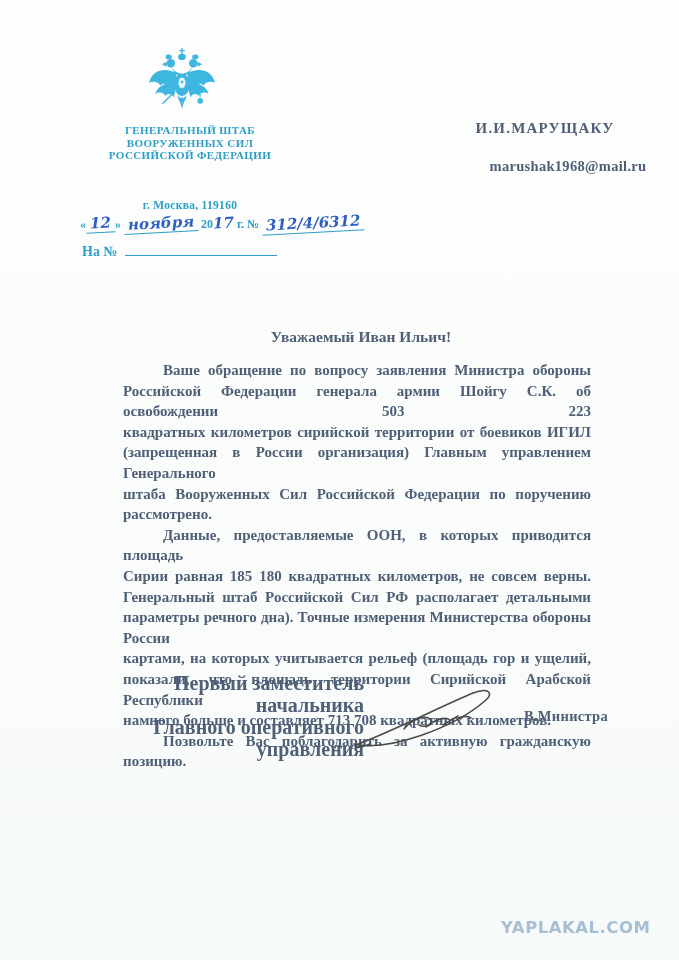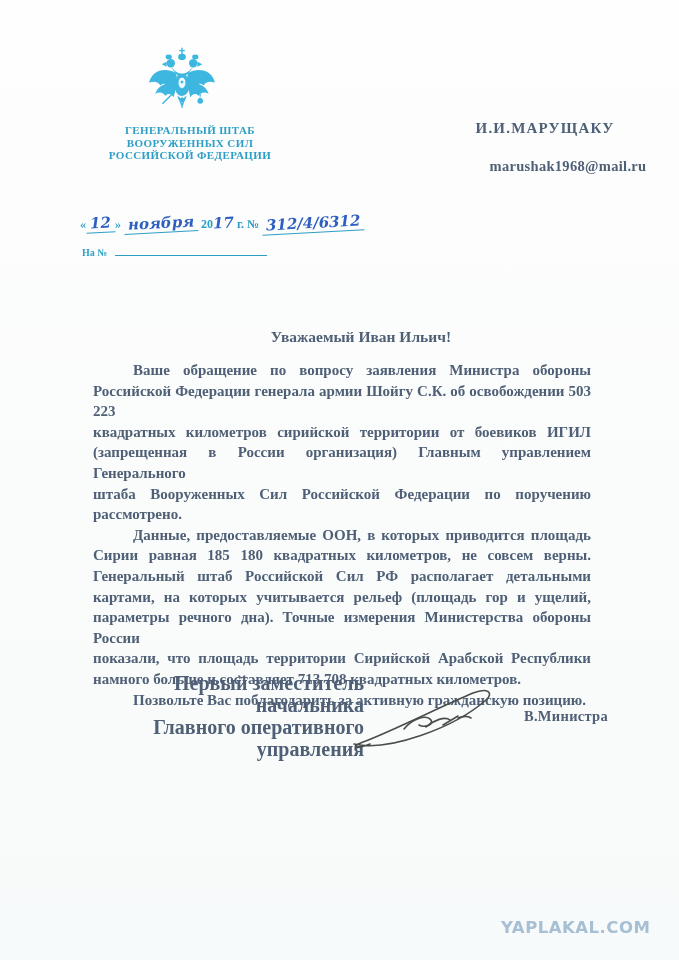--- a/index.html
+++ b/index.html
@@ -26,21 +26,21 @@
     color:#2d9fc6;font-weight:bold;font-size:12px;white-space:nowrap;
   }
   .hw{
     font-family:"DejaVu Serif", serif;
     font-style:italic;color:#2e5fc0;font-weight:bold;
     font-size:15px;display:inline-block;transform:rotate(-3deg);
   }
   .hw.u{border-bottom:1px solid #2d9fc6;padding:0 4px 0 4px;}
   .refrow{
     position:absolute;left:82px;top:243px;color:#2d9fc6;font-weight:bold;
-    font-size:10px;white-space:nowrap;
+    font-size:14px;white-space:nowrap;
   }
   .refline{
     display:inline-block;width:152px;border-bottom:1px solid #2d9fc6;
     height:12px;margin-left:8px;
   }
   
   .recipient-name{
     position:absolute;left:438px;top:120px;width:214px;text-align:center;
     color:#4e5f76;font-weight:bold;font-size:15px;letter-spacing:1.2px;
   }
@@ -51,21 +51,21 @@
   
   .salutation{
     position:absolute;left:93px;top:328px;width:498px;
     text-align:center;padding-left:38px;box-sizing:border-box;
     color:#4e5f76;font-weight:bold;font-size:15.5px;
   }
   .bodytext{
     position:absolute;left:93px;top:360px;width:498px;
     color:#4e5f76;font-weight:bold;font-size:15px;line-height:20.6px;
   }
-  .bline{text-align:justify;text-align-last:justify;}
+  .bline{text-align:justify;text-align-last:justify;margin-left:30px;}
   .bline.first{text-indent:40px;}
   .bline.last{text-align-last:left;}
   
   .closing{
     position:absolute;left:90px;top:672px;width:274px;text-align:right;
     color:#4e5f76;font-weight:bold;font-size:20px;line-height:22px;
   }
   .signature{position:absolute;left:346px;top:680px;width:154px;height:80px;}
   .signer{
     position:absolute;left:516px;top:708px;width:100px;text-align:center;
@@ -119,20 +119,21 @@
       </g>
     </svg>
   </div>
 
   <div class="org">
     <div>ГЕНЕРАЛЬНЫЙ ШТАБ</div>
     <div>ВООРУЖЕННЫХ СИЛ</div>
     <div>РОССИЙСКОЙ ФЕДЕРАЦИИ</div>
   </div>
 
+  <div class="city">г. Москва, 119160</div>
 
   <div class="dateline">
     <span>«</span><span class="hw u">12</span><span>»</span>
     <span class="hw u">ноября</span>
     <span>20</span><span class="hw">17</span>
     <span>г.</span>
     <span>№</span>
     <span class="hw u">312/4/6312</span>
   </div>
 
@@ -151,22 +152,22 @@
         <div class="bline">Российской Федерации генерала армии Шойгу С.К. об освобождении 503 223</div>
         <div class="bline">квадратных километров сирийской территории от боевиков ИГИЛ</div>
         <div class="bline">(запрещенная в России организация) Главным управлением Генерального</div>
         <div class="bline">штаба Вооруженных Сил Российской Федерации по поручению</div>
         <div class="bline last">рассмотрено.</div>
       </div>
       <div>
         <div class="bline first">Данные, предоставляемые ООН, в которых приводится площадь</div>
         <div class="bline">Сирии равная 185 180 квадратных километров, не совсем верны.</div>
         <div class="bline">Генеральный штаб Российской Сил РФ располагает детальными</div>
+        <div class="bline">параметры речного дна). Точные измерения Министерства обороны России</div>
         <div class="bline">картами, на которых учитывается рельеф (площадь гор и ущелий,</div>
-        <div class="bline">параметры речного дна). Точные измерения Министерства обороны России</div>
         <div class="bline">показали, что площадь территории Сирийской Арабской Республики</div>
         <div class="bline last">намного больше и составляет 713 708 квадратных километров.</div>
       </div>
       <div>
         <div class="bline first last">Позвольте Вас поблагодарить за активную гражданскую позицию.</div>
       </div>
     </div>
 
   <div class="closing">
     <div>Первый заместитель начальника</div>

